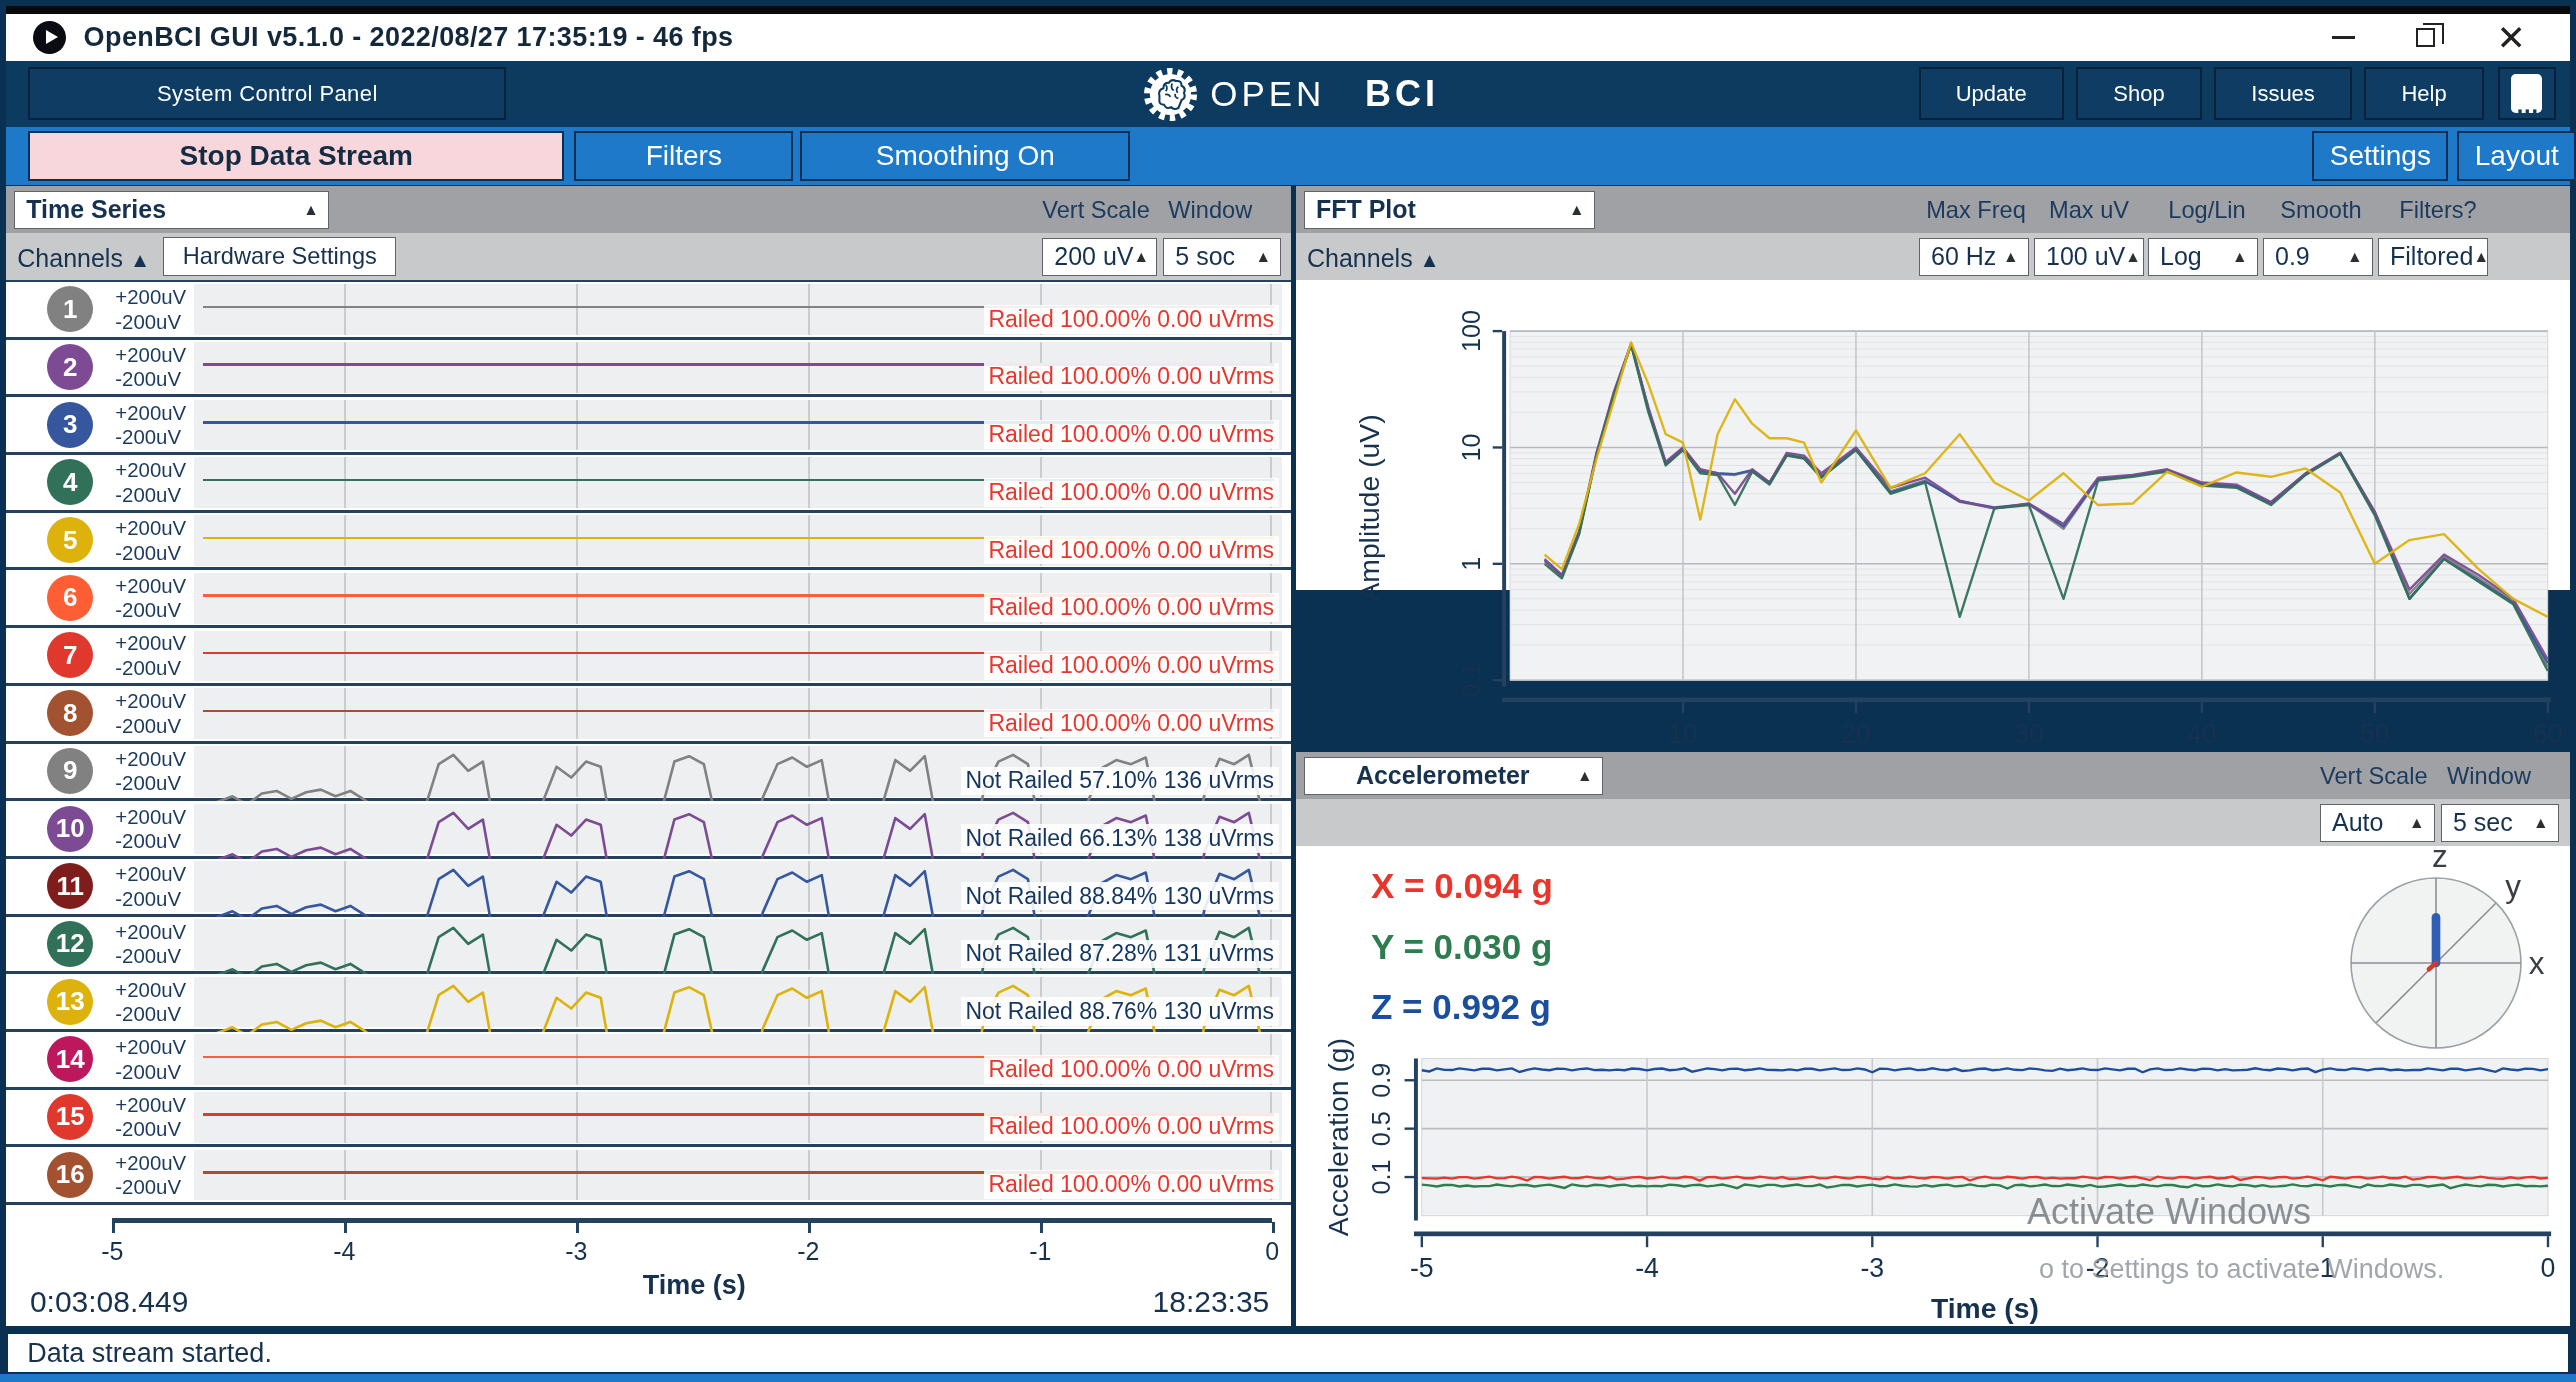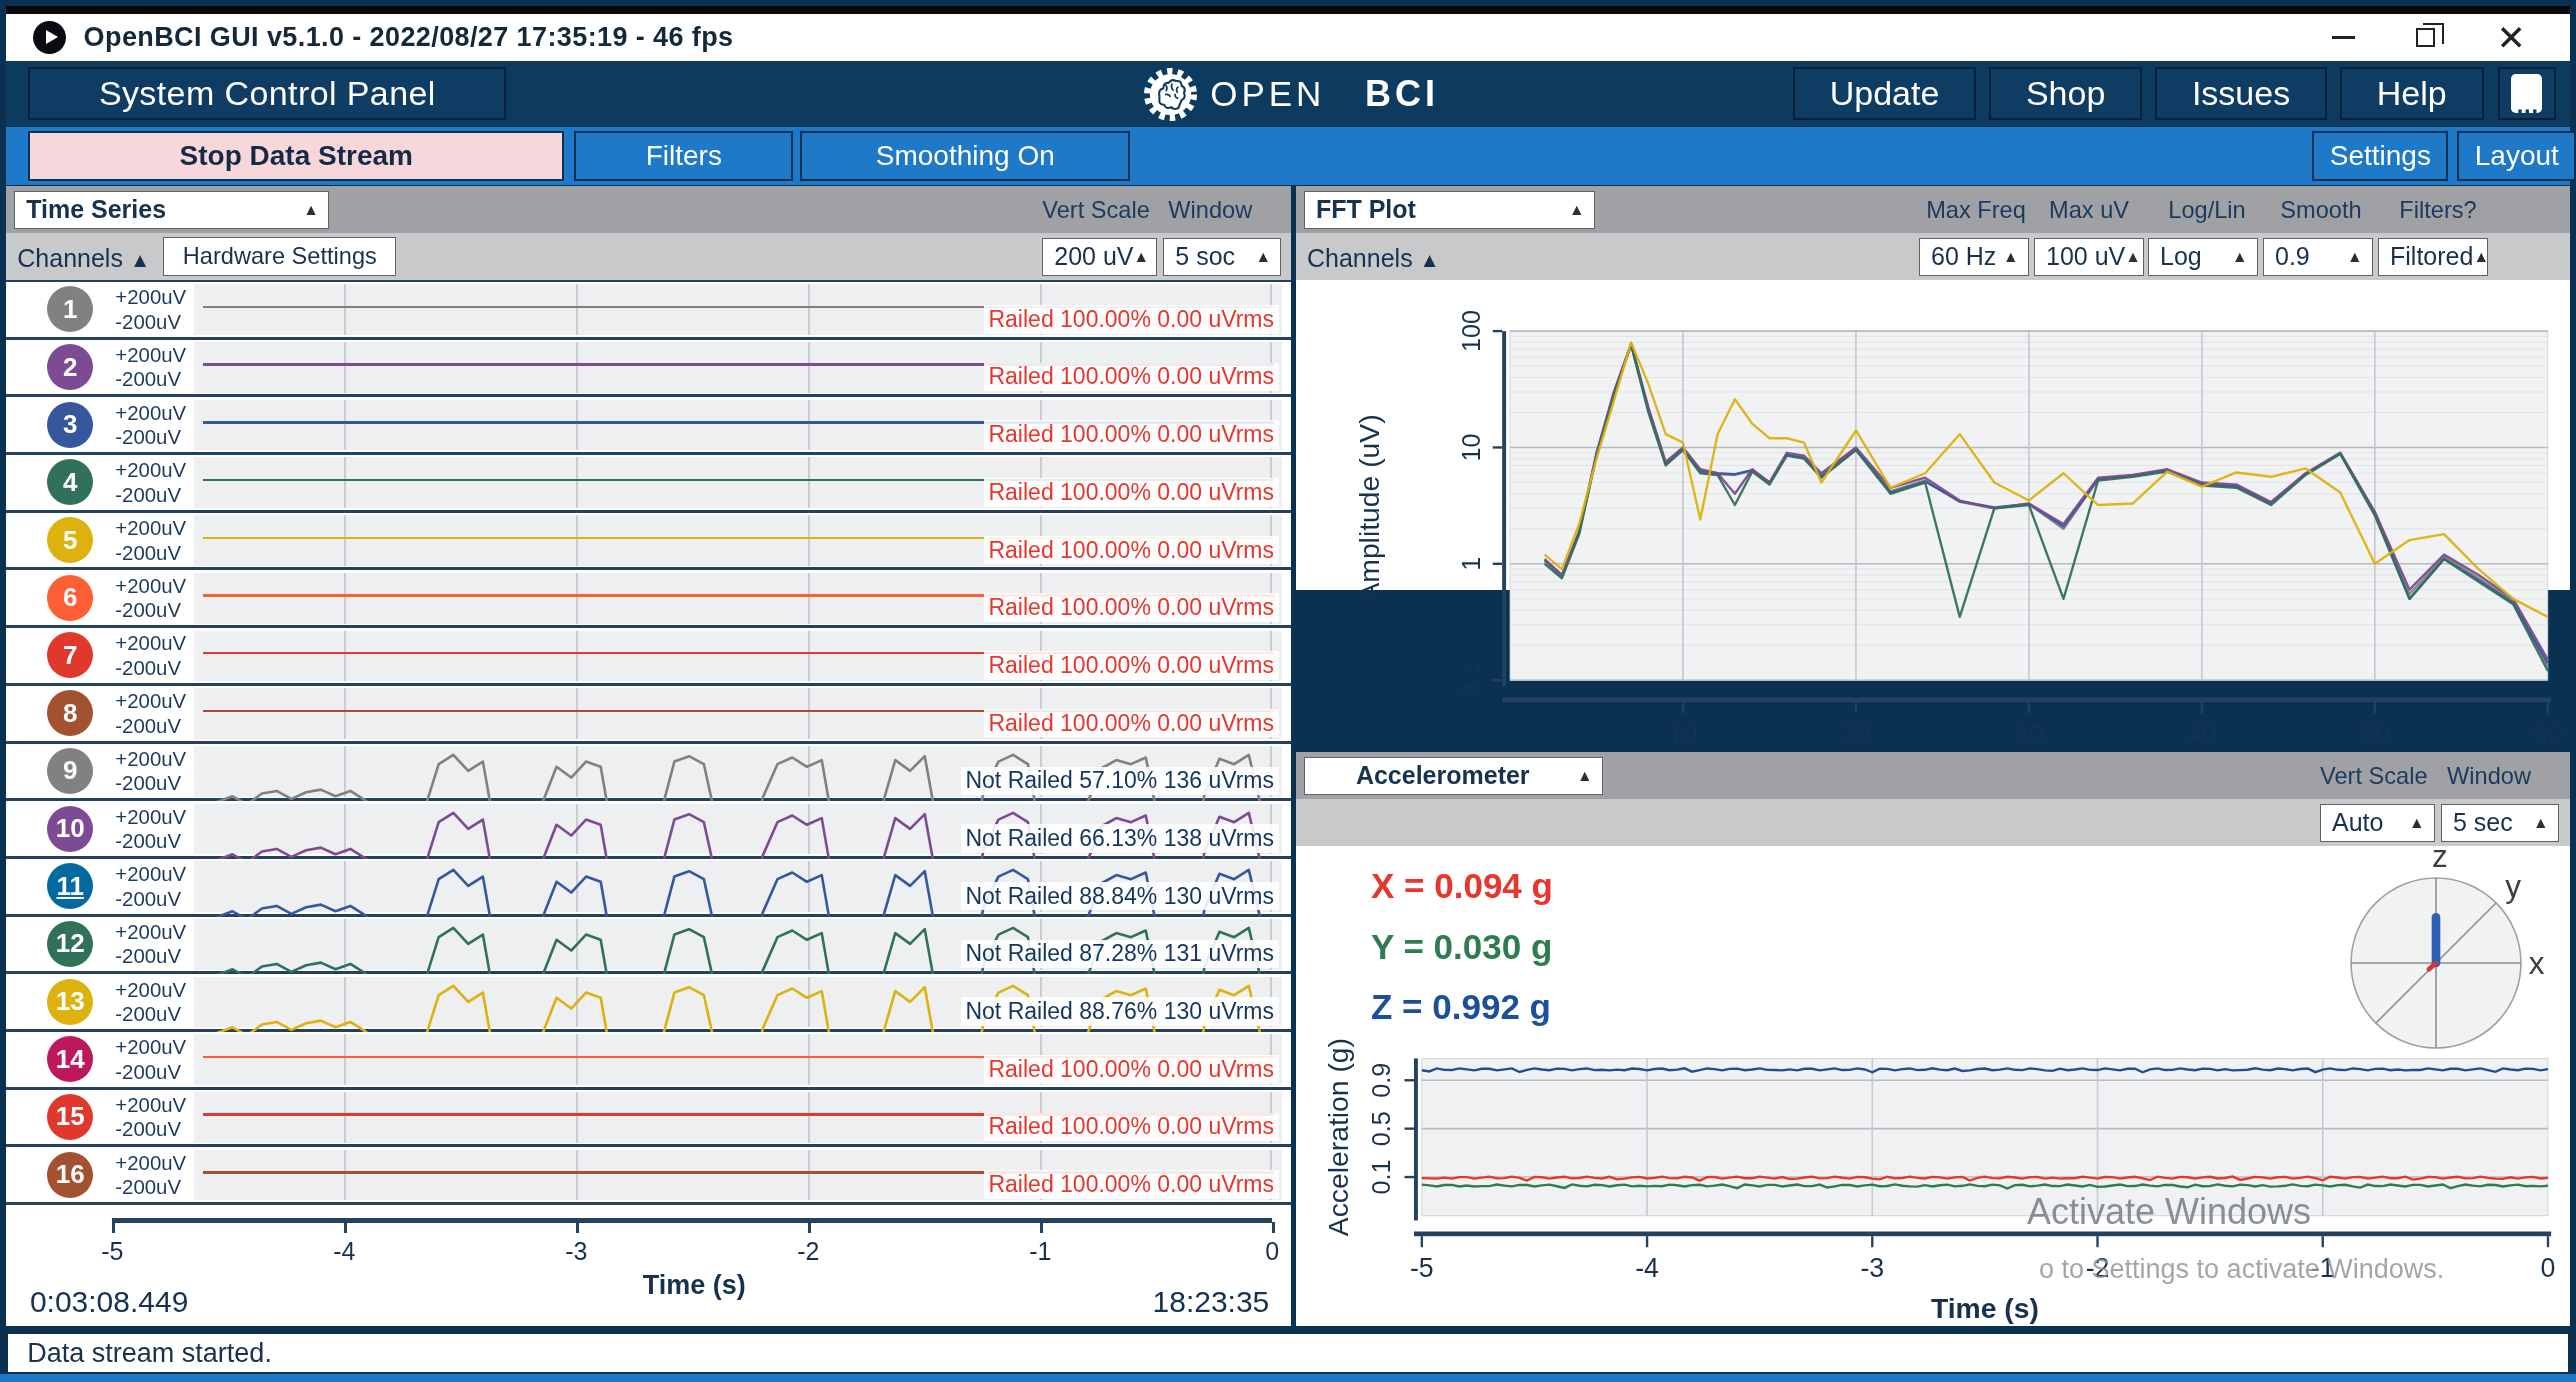--- a/index.html
+++ b/index.html
@@ -14,21 +14,21 @@
   #play-icon::after { content:''; position:absolute; left:12.6px; top:8.6px; border-left:12.6px solid #fff; border-top:7.9px solid transparent; border-bottom:7.9px solid transparent; }
   #title-text { margin-left:17.3px; font-size:27px; font-weight:600; color:#14283c; letter-spacing:0.4px; }
   #win-controls { margin-left:auto; display:flex; align-items:center; gap:61px; padding-right:44px; }
   .win-min { width:23.6px; height:3.1px; background:#222; }
   .win-restore { width:19px; height:19px; border:2.4px solid #222; position:relative; background:#fff; }
   .win-restore::before { content:''; position:absolute; top:-7px; left:4.7px; width:19px; height:19px; border:2.4px solid #222; border-left:none; border-bottom:none; }
   .win-close { font-size:35px; line-height:31px; color:#222; font-weight:400; }
 
   
   #navbar { left:6.3px; right:6.3px; top:61px; height:66px; background:#0d3a5f; }
-  .btn-navy { background:#0e3c63; border:2.4px solid #07213a; color:#fff; font-size:34px; display:flex; align-items:center; justify-content:center; }
+  .btn-navy { background:#0e3c63; border:2.4px solid #07213a; color:#fff; font-size:22px; display:flex; align-items:center; justify-content:center; }
   #scp-btn { position:absolute; left:22px; top:6.3px; width:478px; height:53px; letter-spacing:0.4px; }
   #logo { position:absolute; left:1136px; top:4.7px; height:57px; display:flex; align-items:center; gap:11px; }
   #brand { color:#fff; font-size:39px; letter-spacing:3.9px; display:flex; align-items:center;gap:40px; }
   #brand .open { font-weight:300; font-variant:small-caps; text-transform:uppercase; font-size:35px; }
   #brand .bci { font-weight:700; font-size:36px; }
   #nav-links { position:absolute; right:86px; top:6.3px; height:53px; display:flex; gap:12.6px; }
   #nav-links .btn-navy { padding:0 35px; cursor:pointer; }
   #console-btn { position:absolute; right:14px; top:6.3px; width:58px; height:53px; }
   #console-glyph { width:31px; height:39px; background:#fff; border-radius:4.7px; position:relative; }
   #console-glyph::after { content:'...'; position:absolute; bottom:-5.5px; left:5.5px; font-size:23.6px; color:#0d3a5f; font-weight:700; letter-spacing:0.8px; }
@@ -318,21 +318,21 @@
           </svg>
           <div class="ch-status st-ok">Not Railed 66.13% 138 uVrms</div>
         </div>
         <div class="ch-row">
           <div class="ch-stripe"></div>
           <div class="ch-grid" style="left: 338px;"></div>
           <div class="ch-grid" style="left: 570px;"></div>
           <div class="ch-grid" style="left: 802px;"></div>
           <div class="ch-grid" style="left: 1034px;"></div>
           <div class="ch-grid" style="left: 1264px;"></div>
-          <div class="ch-badge" style="background: #0369a1; text-decoration: underline;">11</div>
+          <div class="ch-badge" style="background: #7f1d1d;">11</div>
           <div class="ch-scale">
             <div>+200uV</div>
             <div>-200uV</div>
           </div>
           <svg class="ch-wave" viewBox="0 0 740 100" preserveAspectRatio="none">
             <polyline points="0.0,50.0 10.1,39.0 20.3,35.3 30.4,40.8 40.5,33.4 50.7,31.6 60.8,37.1 71.0,32.5 81.1,30.7 91.2,35.3 101.4,31.6 111.5,38.0 121.6,45.4 131.8,63.8 141.9,86.8 152.1,45.4 162.2,13.2 172.3,6.8 182.5,17.8 192.6,11.4 202.7,68.4 212.9,91.4 223.0,85.0 233.2,40.8 243.3,15.0 253.4,22.4 263.6,11.4 273.7,15.0 283.8,73.0 294.0,92.3 304.1,86.8 314.2,50.0 324.4,11.4 334.5,7.7 344.7,13.2 354.8,59.2 364.9,90.5 375.1,85.0 385.2,36.2 395.3,13.2 405.5,8.6 415.6,15.0 425.8,10.4 435.9,68.4 446.0,91.4 456.2,86.8 466.3,45.4 476.4,10.4 486.6,17.8 496.7,7.7 506.8,63.8 517.0,92.3 527.1,82.2 537.3,31.6 547.4,11.4 557.5,6.8 567.7,13.2 577.8,68.4 587.9,90.5 598.1,86.8 608.2,40.8 618.4,16.0 628.5,10.4 638.6,13.2 648.8,8.6 658.9,59.2 669.0,91.4 679.2,85.0 689.3,33.4 699.5,9.5 709.6,13.2 719.7,6.8 729.9,50.0 740.0,77.6" fill="none" stroke="#36579e" stroke-width="2.6" vector-effect="non-scaling-stroke" stroke-linejoin="round"></polyline>
           </svg>
           <div class="ch-status st-ok">Not Railed 88.84% 130 uVrms</div>
         </div>
         <div class="ch-row">

